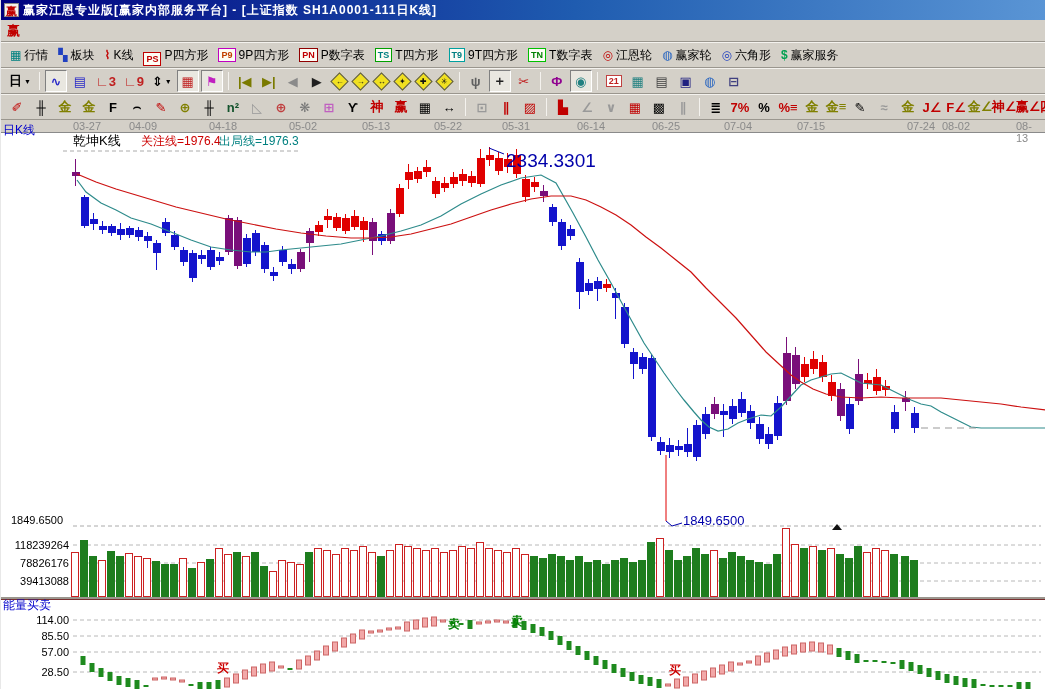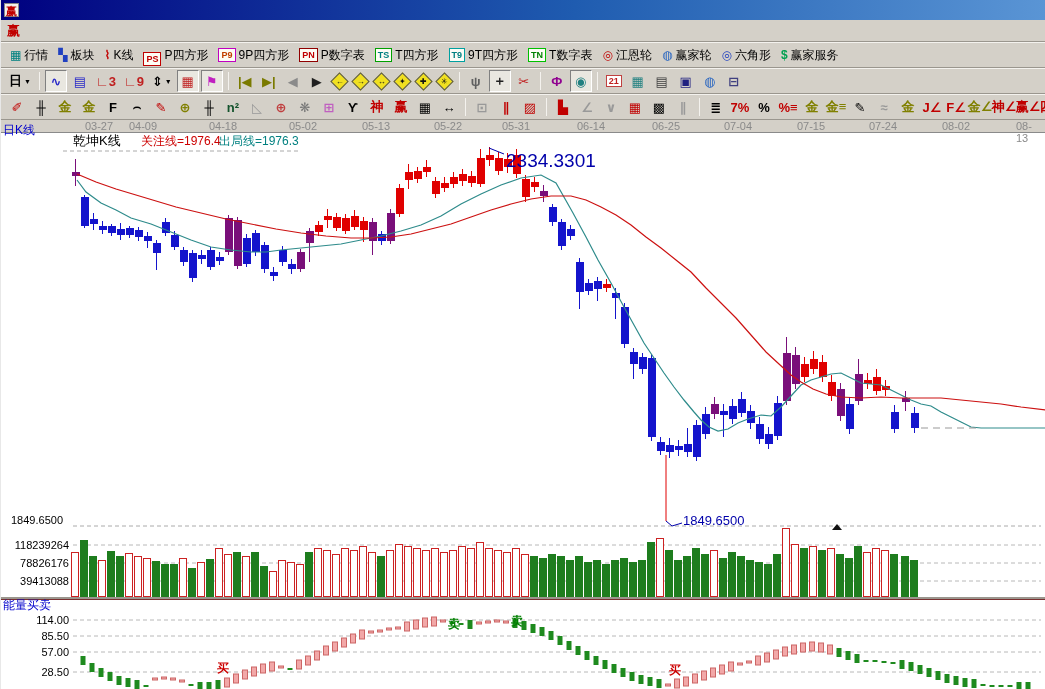--- a/index.html
+++ b/index.html
@@ -65,20 +65,21 @@
   .axis-lbl { position:absolute; left:8px; width:60px; text-align:right; font-size:11px; color:#000; }
   .signal { position:absolute; font-size:12px; font-weight:bold; transform:translateX(-50%); }
 </style>
 </head>
 <body>
 
 <div class="window">
 
   <div class="titlebar">
     <span class="logo">赢</span>
+    <span class="title">赢家江恩专业版[赢家内部服务平台] - [上证指数  SH1A0001-111日K线]</span>
   </div>
 
   <div class="menubar">
     <span class="logo">赢</span>
   </div>
 
   <div class="toolbar" id="toolbar-market">
       <div class="tb-item">
         <span class="ic" style="color: rgb(0, 128, 128); font-weight: bold;">▦</span>
         <span class="lbl">行情</span>
@@ -370,32 +371,32 @@
       <div class="mini-btn">
         <span style="color: rgb(192, 0, 0);">赢∠</span>
       </div>
       <div class="mini-btn">
         <span style="color: rgb(192, 0, 0);">四∠</span>
       </div>
     </div>
 
   <div class="chart-area">
     <div class="date-strip" id="date-strip">
-        <span class="date-tick" style="left: 98px; text-align: center;">03-27</span>
+        <span class="date-tick" style="left: 86px; text-align: center;">03-27</span>
         <span class="date-tick" style="left: 142px;">04-09</span>
         <span class="date-tick" style="left: 222px;">04-18</span>
         <span class="date-tick" style="left: 302px;">05-02</span>
         <span class="date-tick" style="left: 375px;">05-13</span>
         <span class="date-tick" style="left: 447px;">05-22</span>
         <span class="date-tick" style="left: 515px;">05-31</span>
         <span class="date-tick" style="left: 590px;">06-14</span>
         <span class="date-tick" style="left: 665px;">06-25</span>
         <span class="date-tick" style="left: 737px;">07-04</span>
         <span class="date-tick" style="left: 810px;">07-15</span>
-        <span class="date-tick" style="left: 882px;">07-24</span>
+        <span class="date-tick" style="left: 920px;">07-24</span>
         <span class="date-tick" style="left: 955px;">08-02</span>
         <span class="date-tick" style="left: 1025px;">08-13</span>
       </div>
     <svg class="chart-svg" id="chart-svg" width="1045" height="569">
         <line x1="62" y1="31" x2="298" y2="31" stroke="#aaa" stroke-dasharray="4 3"></line>
         <line x1="72" y1="406" x2="1040" y2="406" stroke="#aaa" stroke-dasharray="4 3"></line>
         <line x1="72" y1="425" x2="1040" y2="425" stroke="#b8b8b8" stroke-dasharray="4 3"></line>
         <line x1="72" y1="443" x2="1040" y2="443" stroke="#b8b8b8" stroke-dasharray="4 3"></line>
         <line x1="72" y1="461" x2="1040" y2="461" stroke="#b8b8b8" stroke-dasharray="4 3"></line>
         <line x1="72" y1="500" x2="1040" y2="500" stroke="#b8b8b8" stroke-dasharray="4 3"></line>

